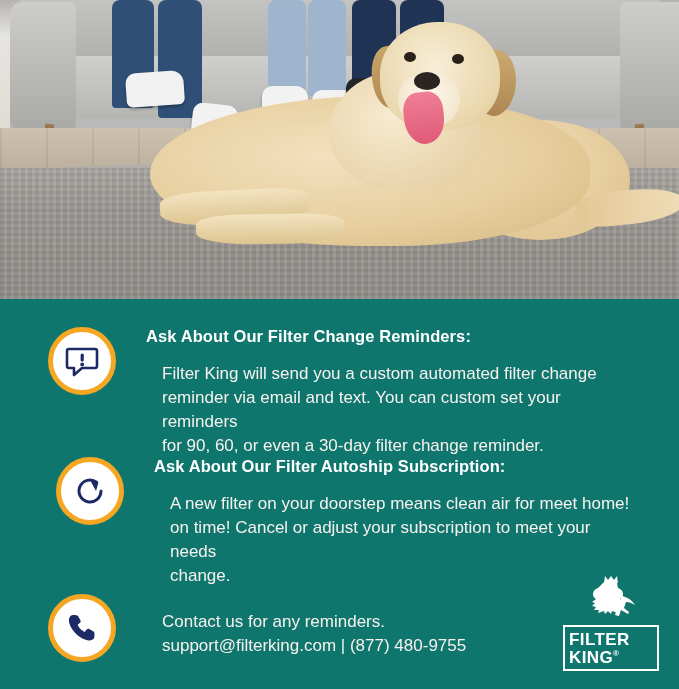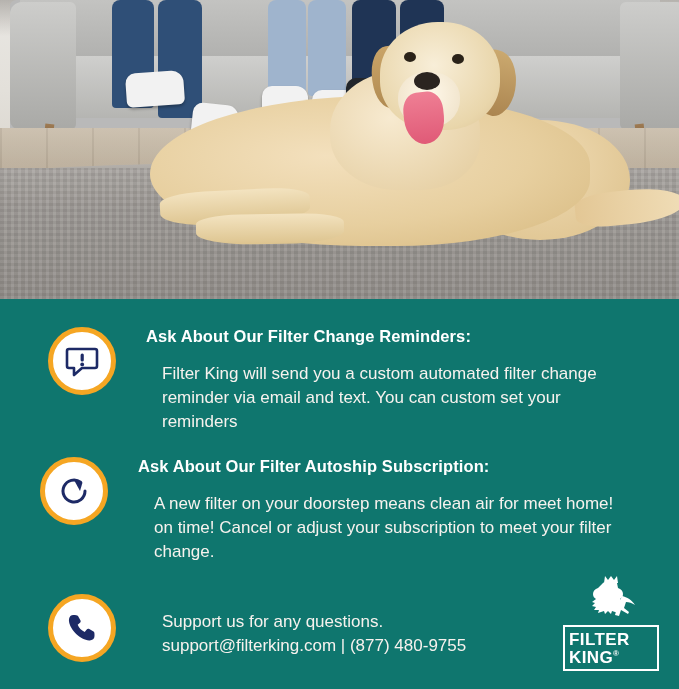--- a/index.html
+++ b/index.html
@@ -319,50 +319,51 @@
           <path d="M5 6 h26 a2 2 0 0 1 2 2 v15 a2 2 0 0 1 -2 2 h-13 l-8 7 v-7 h-5 a2 2 0 0 1 -2 -2 v-15 a2 2 0 0 1 2 -2 z" fill="none" stroke="#1d2a66" stroke-width="2.6" stroke-linejoin="round"></path>
           <rect x="16.6" y="10.5" width="3.2" height="8" rx="1.5" fill="#1d2a66"></rect>
           <circle cx="18.2" cy="21.4" r="1.9" fill="#1d2a66"></circle>
         </svg>
       </div>
       <div class="rowtext">
         <p class="head">Ask About Our Filter Change Reminders:</p>
         <p class="body">
           <span class="ln">Filter King will send you a custom automated filter change</span>
           <span class="ln">reminder via email and text. You can custom set your reminders</span>
+          <span class="ln">for 90, 60, or even a 30-day filter change reminder.</span>
         </p>
       </div>
     </div>
 
-    <div class="row" style="left:40px; top:158px; width:600px;">
+    <div class="row" style="left:56px; top:158px; width:600px;">
       <div class="badge">
         <svg width="36" height="36" viewBox="0 0 36 36" aria-hidden="true">
           <path d="M29 18 a11 11 0 1 1 -4.4 -8.8" fill="none" stroke="#1d2a66" stroke-width="3" stroke-linecap="round"></path>
           <path d="M18 7 L26.5 9.6 L24 18 Z" fill="#1d2a66"></path>
         </svg>
       </div>
       <div class="rowtext">
         <p class="head">Ask About Our Filter Autoship Subscription:</p>
         <p class="body">
           <span class="ln">A new filter on your doorstep means clean air for meet home!</span>
-          <span class="ln">on time! Cancel or adjust your subscription to meet your filter</span>
+          <span class="ln">on time! Cancel or adjust your subscription to meet your needs</span>
           <span class="ln">change.</span>
         </p>
       </div>
     </div>
 
     <div class="row" style="left:48px; top:295px; width:470px;">
       <div class="badge">
         <svg width="34" height="34" viewBox="0 0 34 34" aria-hidden="true">
           <path d="M8 4 c3 0 4 0 5 1 l2.4 4.3 c.6 1.1 .2 2-.7 2.8 l-2 1.7 c1.3 3.3 3.5 5.6 7 7.1 l1.8-2.2 c.8-1 1.7-1.3 2.8-.7 l4.2 2.4 c1 .6 1 1.9 1 4.6 0 3-2.4 4.6-5.3 4.4 C15.5 29 5 18.8 4 10.2 3.7 7 5.2 4 8 4 z" fill="#1d2a66"></path>
         </svg>
       </div>
       <div class="rowtext">
         <p class="body">
-          <span class="ln">Support us for any questions.</span>
+          <span class="ln">Contact us for any reminders.</span>
           <span class="ln">support@filterking.com  |  (877) 480-9755</span>
         </p>
       </div>
     </div>
 
     <div class="logo">
       <svg class="lion" width="60" height="48" viewBox="0 0 60 48" aria-hidden="true">
         <g fill="#ffffff">
           <path d="M24 2 l3 4 l3-4 l3 4 l3-4 l1 7 l-14 0 z"></path>
           <path d="M22 9 c0-1 14-1 14 0 l1 5 c3 1 5 3 5 6 c0 2-1 4-3 5 l4 3 l-3 1 l3 3 l-4 1 l2 3 l-5 0 l1 3 l-6-2 l-1 3 l-3-3 l-3 3 l-1-3 l-6 2 l1-3 l-5 0 l2-3 l-4-1 l3-3 l-3-1 l4-3 c-2-1-3-3-3-5 c0-3 2-5 5-6 z"></path>

